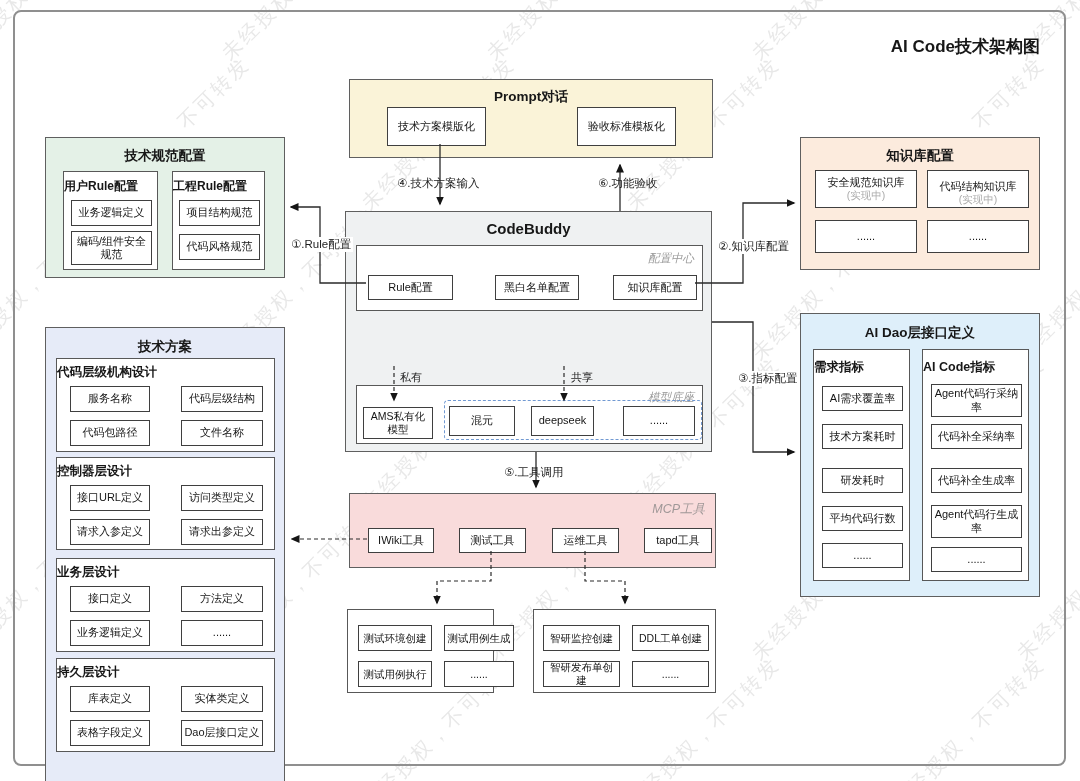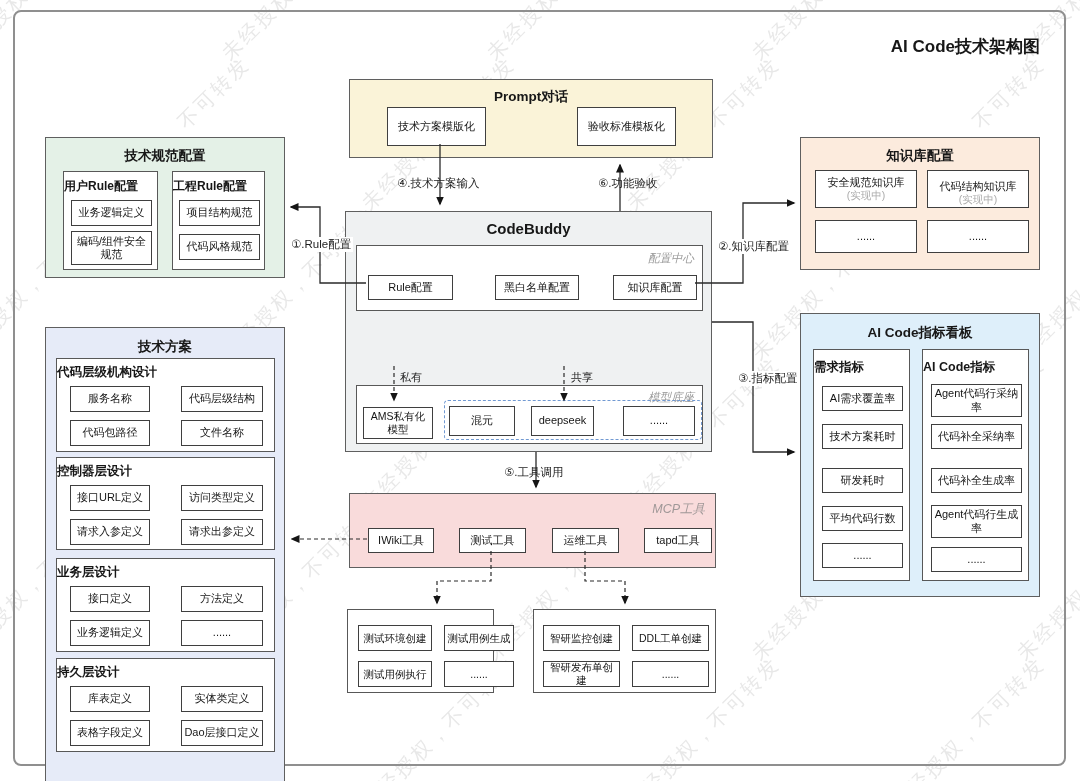--- a/index.html
+++ b/index.html
@@ -156,21 +156,21 @@
     <div class="panel" style="left:10px;top:330px;width:219px;height:94px;">
       <div class="paneltitle" style="top:5px;font-size:12.5px;">持久层设计</div>
       <div class="node" style="left:13px;top:27px;width:80px;height:26px;">库表定义</div>
       <div class="node" style="left:124px;top:27px;width:82px;height:26px;">实体类定义</div>
       <div class="node" style="left:13px;top:61px;width:80px;height:26px;">表格字段定义</div>
       <div class="node" style="left:124px;top:61px;width:82px;height:26px;">Dao层接口定义</div>
     </div>
   </div>
 
   <div class="abs bigbox" style="left:800px;top:313px;width:240px;height:284px;background:#deeffa;">
-    <div class="bigtitle" style="top:10px;">AI Code指标看板</div>
+    <div class="bigtitle" style="top:10px;">AI Dao层接口定义</div>
 
     <div class="panel" style="left:12px;top:35px;width:97px;height:232px;">
       <div class="paneltitle" style="top:9px;font-size:12.5px;">需求指标</div>
       <div class="node" style="left:8px;top:36px;width:81px;height:25px;">AI需求覆盖率</div>
       <div class="node" style="left:8px;top:74px;width:81px;height:25px;">技术方案耗时</div>
       <div class="node" style="left:8px;top:118px;width:81px;height:25px;">研发耗时</div>
       <div class="node" style="left:8px;top:156px;width:81px;height:25px;">平均代码行数</div>
       <div class="node" style="left:8px;top:193px;width:81px;height:25px;">......</div>
     </div>
 

